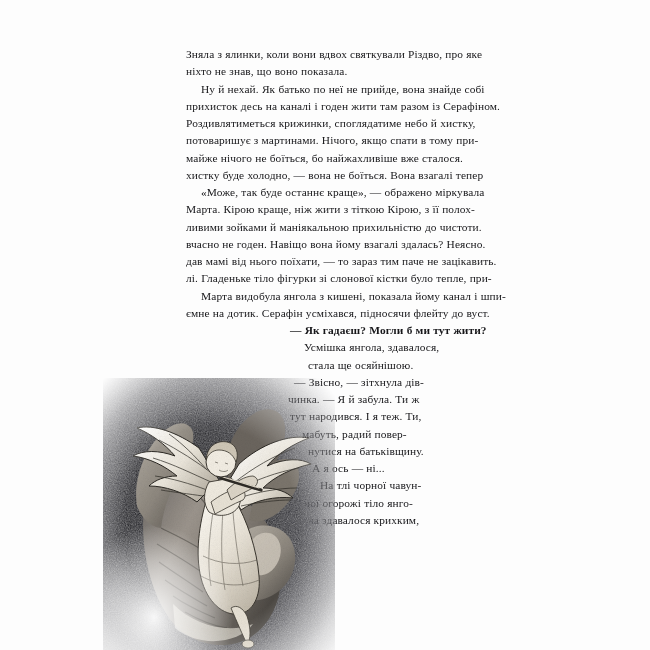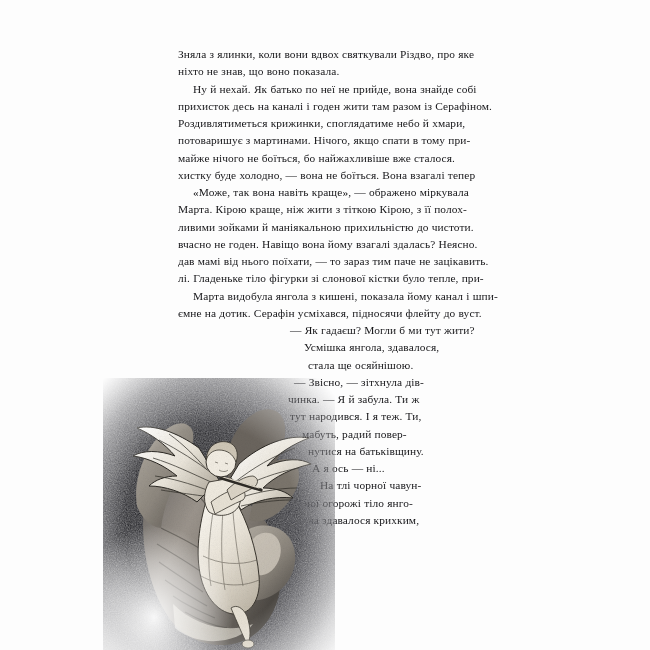--- a/index.html
+++ b/index.html
@@ -27,25 +27,26 @@
     text-align:justify;
     letter-spacing:.1px;
     word-spacing:.2px;
   }
   .ln{
     display:block;
     white-space:nowrap;
     height:17.25px;
     line-height:17.25px;
     overflow:visible;
+    margin-left:8px;
   }
   .ln.indent{ padding-left:15px; }
 
   
-  .w1{ margin-left:112px; }
+  .w1{ margin-left:112px;font-weight:bold; }
   .w2{ margin-left:126px; }
   .w3{ margin-left:130px; }
   .w4{ margin-left:116px; }
   .w5{ margin-left:110px; }
   .w6{ margin-left:112px; }
   .w7{ margin-left:124px; }
   .w8{ margin-left:130px; }
   .w9{ margin-left:134px; }
   .w10{ margin-left:142px; }
   .w11{ margin-left:126px; }
@@ -66,26 +67,26 @@
 
 <div id="page">
 
   <div id="textcol">
 
     <span class="ln">Зняла з ялинки, коли вони вдвох святкували Різдво, про яке</span>
     <span class="ln">ніхто не знав, що воно показала.</span>
 
     <span class="ln indent">Ну й нехай. Як батько по неї не прийде, вона знайде собі</span>
     <span class="ln">прихисток десь на каналі і годен жити там разом із Серафіном.</span>
-    <span class="ln">Роздивлятиметься крижинки, споглядатиме небо й хмари,</span>
+    <span class="ln">Роздивлятиметься крижинки, споглядатиме небо й хистку,</span>
     <span class="ln">потоваришує з мартинами. Нічого, якщо спати в тому при-</span>
     <span class="ln">майже нічого не боїться, бо найжахливіше вже сталося.</span>
     <span class="ln">хистку буде холодно, — вона не боїться. Вона взагалі тепер</span>
 
-    <span class="ln indent">«Може, так вона навіть краще», — ображено міркувала</span>
+    <span class="ln indent">«Може, так буде останнє краще», — ображено міркувала</span>
     <span class="ln">Марта. Кірою краще, ніж жити з тіткою Кірою, з її полох-</span>
     <span class="ln">ливими зойками й маніякальною прихильністю до чистоти.</span>
     <span class="ln">вчасно не годен. Навіщо вона йому взагалі здалась? Неясно.</span>
     <span class="ln">дав мамі від нього поїхати, — то зараз тим паче не зацікавить.</span>
 
     <span class="ln">лі. Гладеньке тіло фігурки зі слонової кістки було тепле, при-</span>
     <span class="ln indent">Марта видобула янгола з кишені, показала йому канал і шпи-</span>
     <span class="ln">ємне на дотик. Серафін усміхався, підносячи флейту до вуст.</span>
 
     <span class="ln w1">— Як гадаєш? Могли б ми тут жити?</span>

